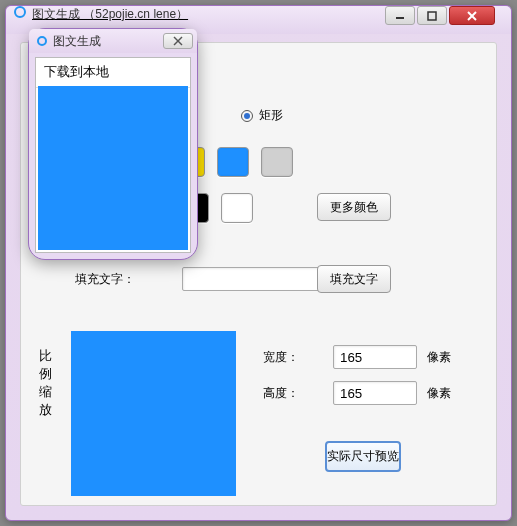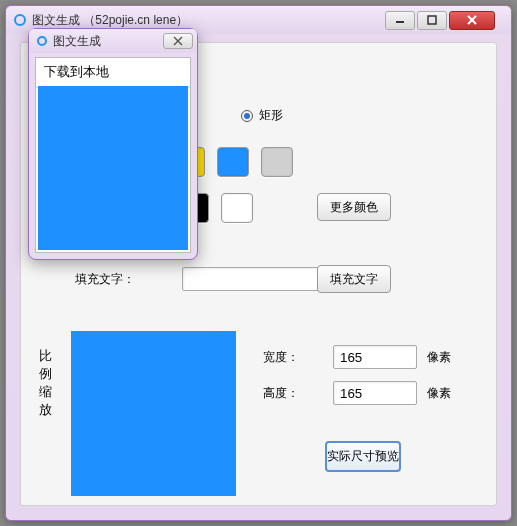--- a/index.html
+++ b/index.html
@@ -17,24 +17,25 @@
     top: 5px; left: 5px;
     width: 507px; height: 516px;
     background: linear-gradient(#e8d9ef, #e6d6f0);
     border: 1px solid #a070c0;
     border-radius: 6px;
     box-shadow: 0 2px 8px rgba(0,0,0,0.3);
   }
   .titlebar {
     height: 28px;
     display: flex;
-    align-items: center;
+    align-items: flex-start;
     padding: 0 16px 0 8px;
     background: linear-gradient(#f2e8f8, #e4d4ee);
     border-radius: 6px 6px 0 0;
+    text-decoration: underline;
   }
   .titlebar .app-icon {
     width: 12px; height: 12px;
     border: 2px solid #2196f3;
     border-radius: 50%;
     margin-right: 6px;
   }
   .titlebar .title-text {
     flex: 1;
     color: #333;
@@ -166,21 +167,21 @@
     cursor: pointer;
   }
 
   
   .popup {
     position: absolute;
     left: 28px; top: 28px;
     width: 170px; height: 232px;
     background: #e8daf2;
     border: 1px solid #9a6fbf;
-    border-radius: 8px;
+    border-radius: 17px;
     box-shadow: 0 4px 16px rgba(0,0,0,0.35);
   }
   .popup .p-titlebar {
     height: 24px;
     display: flex; align-items: center;
     padding: 0 4px 0 8px;
     background: linear-gradient(#f2e8f8, #e4d4ee);
     border-radius: 5px 5px 0 0;
   }
   .popup .p-titlebar .picon {

